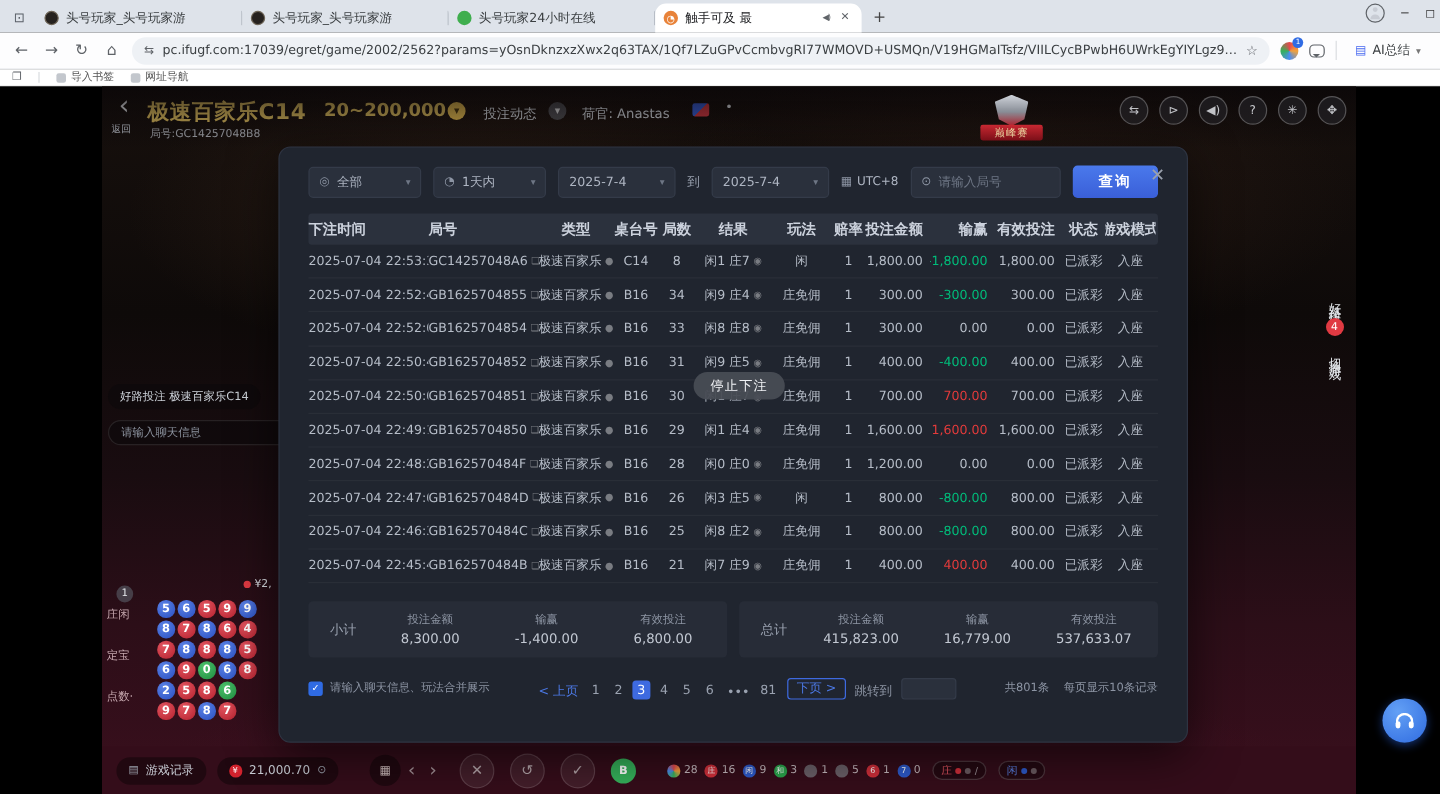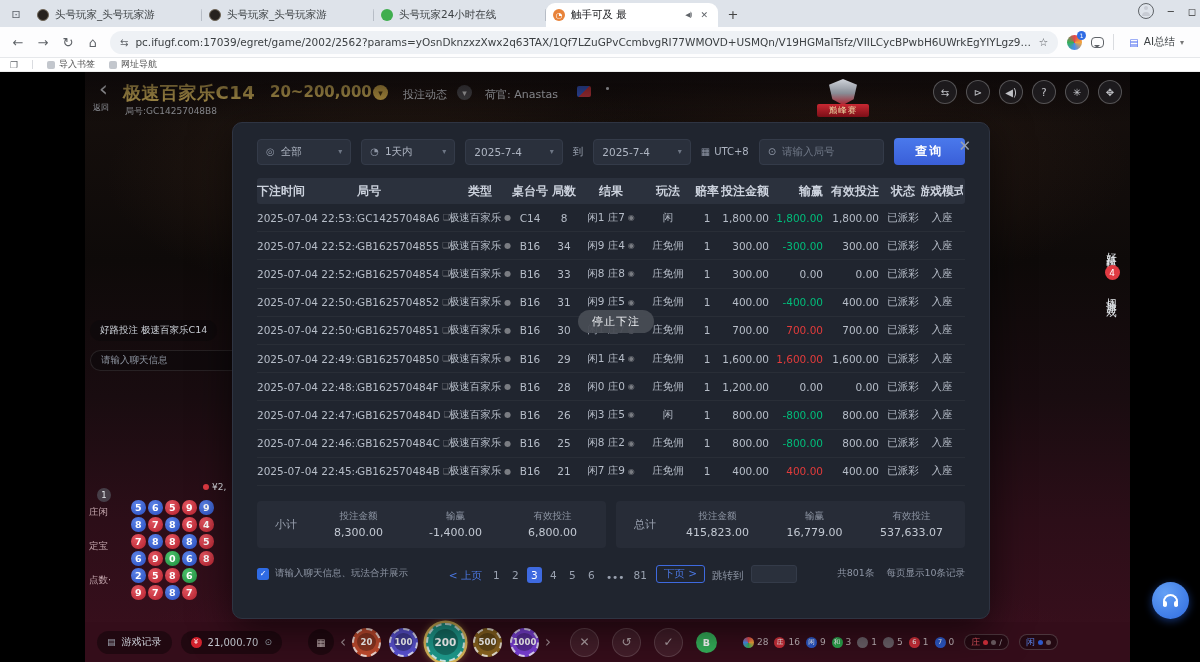--- a/index.html
+++ b/index.html
@@ -318,37 +318,20 @@
         <span style="color:#9aa0ab;font-size:9px">▤</span>
         <span>游戏记录</span>
       </div>
       <div class="pill">
         <span class="coin">¥</span>
         <span>21,000.70</span>
         <span class="eyeico">⊙</span>
       </div>
       <div class="chipset">▦</div>
       <span class="chiparrow">‹</span>
-      <div class="chiprow">
-          <div class="chip" style="background: rgb(193, 75, 46);">
-            <span class="cin">20</span>
-          </div>
-          <div class="chip" style="background: rgb(90, 82, 210);">
-            <span class="cin">100</span>
-          </div>
-          <div class="chip sel" style="background: rgb(30, 154, 140);">
-            <span class="cin">200</span>
-          </div>
-          <div class="chip" style="background: rgb(138, 100, 32);">
-            <span class="cin">500</span>
-          </div>
-          <div class="chip" style="background: rgb(122, 63, 212);">
-            <span class="cin">1000</span>
-          </div>
-        </div>
       <span class="chiparrow">›</span>
       <div class="actbtn">✕</div>
       <div class="actbtn">↺</div>
       <div class="actbtn">✓</div>
       <div class="greenbtn">B</div>
       <div class="stats">
           <span class="stat">
             <span class="sdot multi"></span>
             <span>28</span>
           </span>

